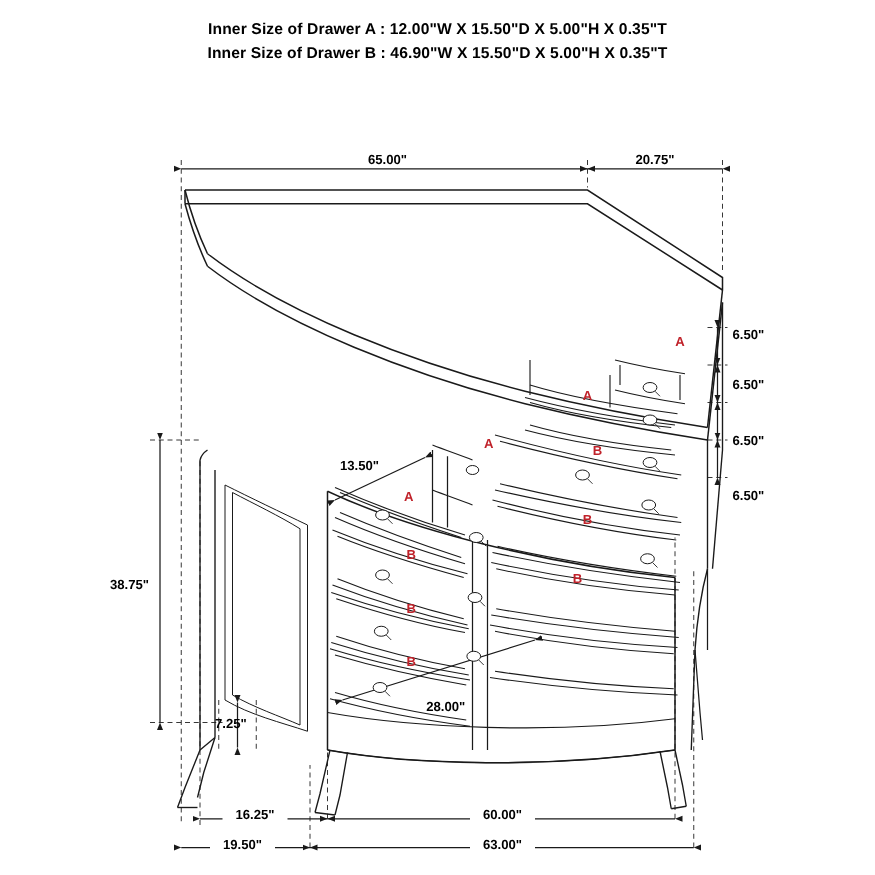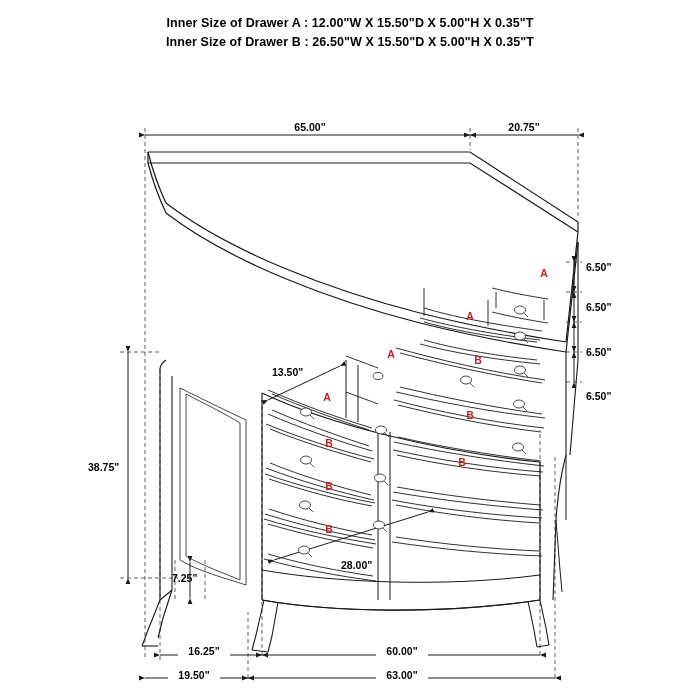--- a/index.html
+++ b/index.html
@@ -54,21 +54,21 @@
     fill: #c0222a;
   }
 </style>
 </head>
 <body>
 
 <div id="stage">
 
   <div class="header">
     <div class="line">Inner Size of Drawer A : 12.00"W X 15.50"D X 5.00"H X 0.35"T</div>
-    <div class="line">Inner Size of Drawer B : 26.50"W X 15.50"D X 5.00"H X 0.35"T</div>
+    <div class="line">Inner Size of Drawer B : 46.90"W X 15.50"D X 5.00"H X 0.35"T</div>
   </div>
 
   <svg class="diagram" viewBox="0 0 700 700">
     <defs>
       <marker id="arrS" markerWidth="8" markerHeight="8" refX="6" refY="3" orient="auto">
         <path d="M6,3 L0,0.6 L0,5.4 Z" fill="#1a1a1a"></path>
       </marker>
       <marker id="arrE" markerWidth="8" markerHeight="8" refX="2" refY="3" orient="auto">
         <path d="M2,3 L8,0.6 L8,5.4 Z" fill="#1a1a1a"></path>
       </marker>

